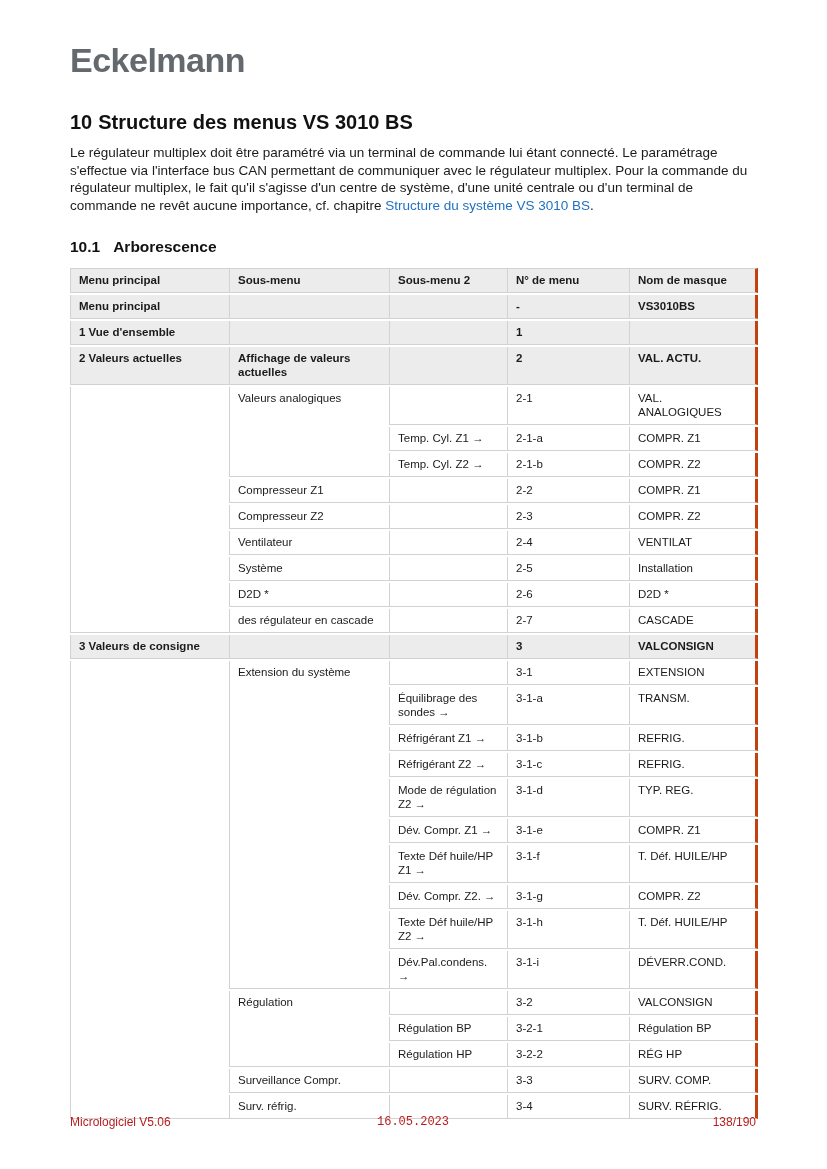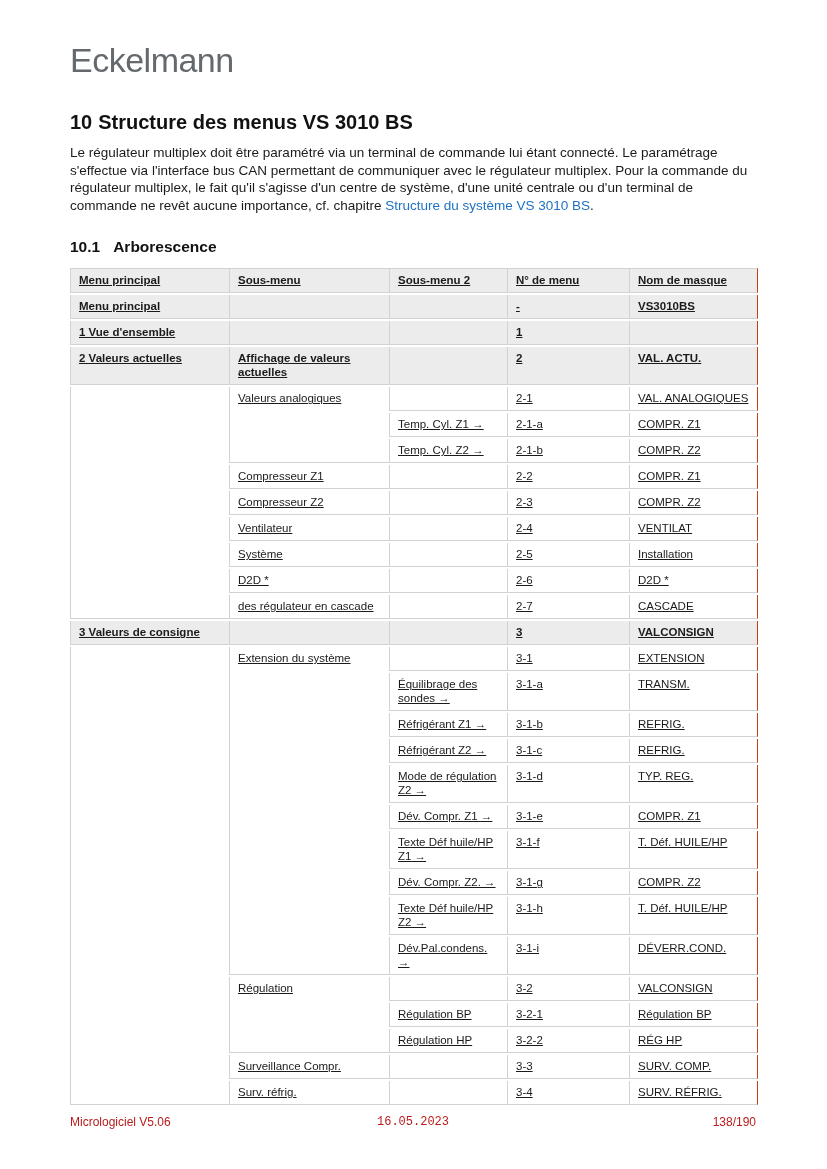--- a/index.html
+++ b/index.html
@@ -8,21 +8,21 @@
     width: 827px; height: 1169px;
     position: relative;
     font-family: "Liberation Sans", "DejaVu Sans", sans-serif;
     color: #1b1b1b;
     overflow: hidden;
   }
   .page { padding: 42px 70px 0 70px; }
 
   .logo {
     font-size: 34px;
-    font-weight: normal;
+    font-weight: bold;
     color: #64696e;
     letter-spacing: -0.5px;
     line-height: 36px;
   }
 
   h1.section-heading {
     margin-top: 33px;
     font-size: 20px;
     font-weight: bold;
     color: #111;
@@ -47,32 +47,31 @@
   h2 .h-num { display: inline-block; margin-right: 13px; }
 
   table.menu-table {
     margin-top: 10px;
     width: 688px;
     table-layout: fixed;
     border-collapse: separate;
     border-spacing: 0 2px;
     font-size: 11.5px;
     line-height: 14px;
-    text-decoration: underline;
   }
   .menu-table th, .menu-table td {
     border-left: 1px solid #d2d2d2;
     border-bottom: 1px solid #d2d2d2;
     padding: 4px 8px 5px 8px;
     text-align: left;
     vertical-align: top;
     font-weight: normal;
     word-wrap: break-word;
   }
-  .menu-table th:last-child, .menu-table td:last-child { border-right: 1px solid #c2410c; }
+  .menu-table th:last-child, .menu-table td:last-child { border-right: 3px solid #c2410c; }
   .menu-table thead th {
     border-top: 1px solid #d2d2d2;
     background: #ececec;
     font-weight: bold;
   }
   .menu-table tr.band td {
     background: #ececec;
     font-weight: bold;
   }
 

